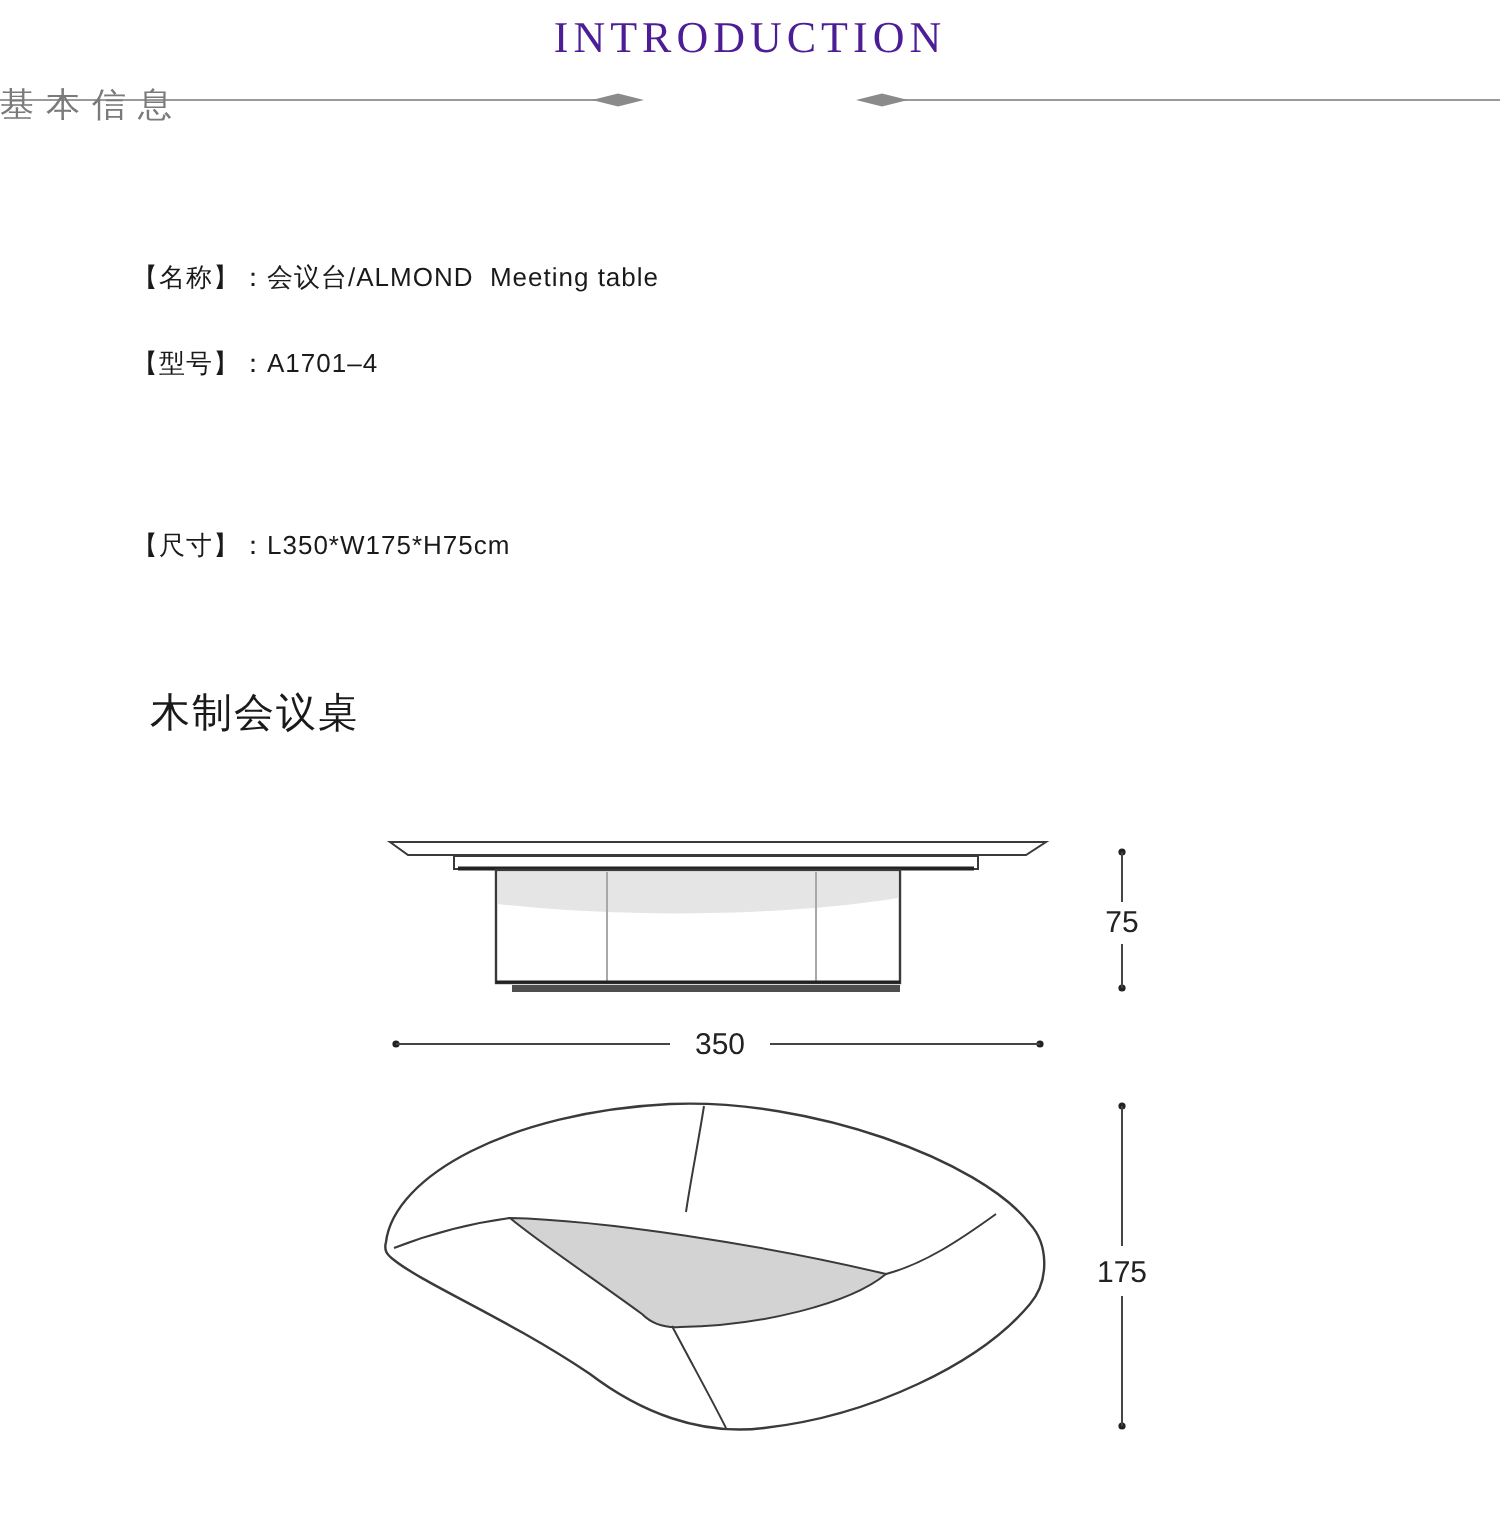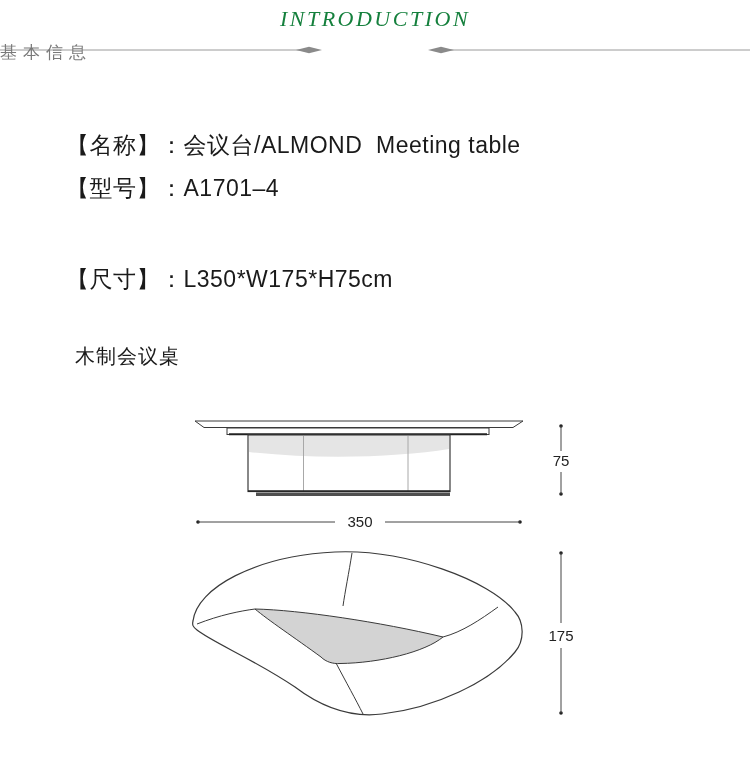--- a/index.html
+++ b/index.html
@@ -11,43 +11,42 @@
     overflow:hidden;
     font-family:"Liberation Sans","DejaVu Sans",sans-serif;
   }
   .main-title{
     position:absolute;
     top:6px; left:0; width:750px;
     text-align:center;
     font-family:"Liberation Serif","DejaVu Serif",serif;
     font-size:22px;
     letter-spacing:2.5px;
-    color:#15803d;
+    color:#4c1d95;
     font-weight:400;
-    font-style:italic;
   }
   .sub-title{
     position:absolute;
     top:41px; left:0; width:750px;
     font-size:17px;
     letter-spacing:6px;
     color:#7a7a7a;
   }
   .divider-svg{
     position:absolute;
     top:44px;
     width:322px;
     height:12px;
   }
   .divider-left{ left:0; }
   .divider-right{ left:428px; }
   .info-row{
     position:absolute;
     left:66px;
-    font-size:23px;
+    font-size:13px;
     color:#1a1a1a;
     letter-spacing:0.5px;
     white-space:pre;
   }
   .row-0{ top:130px; }
   .row-1{ top:173px; }
   .row-2{ top:216px; }
   .row-3{ top:264px;text-align:center; }
   .caption{
     position:absolute;

